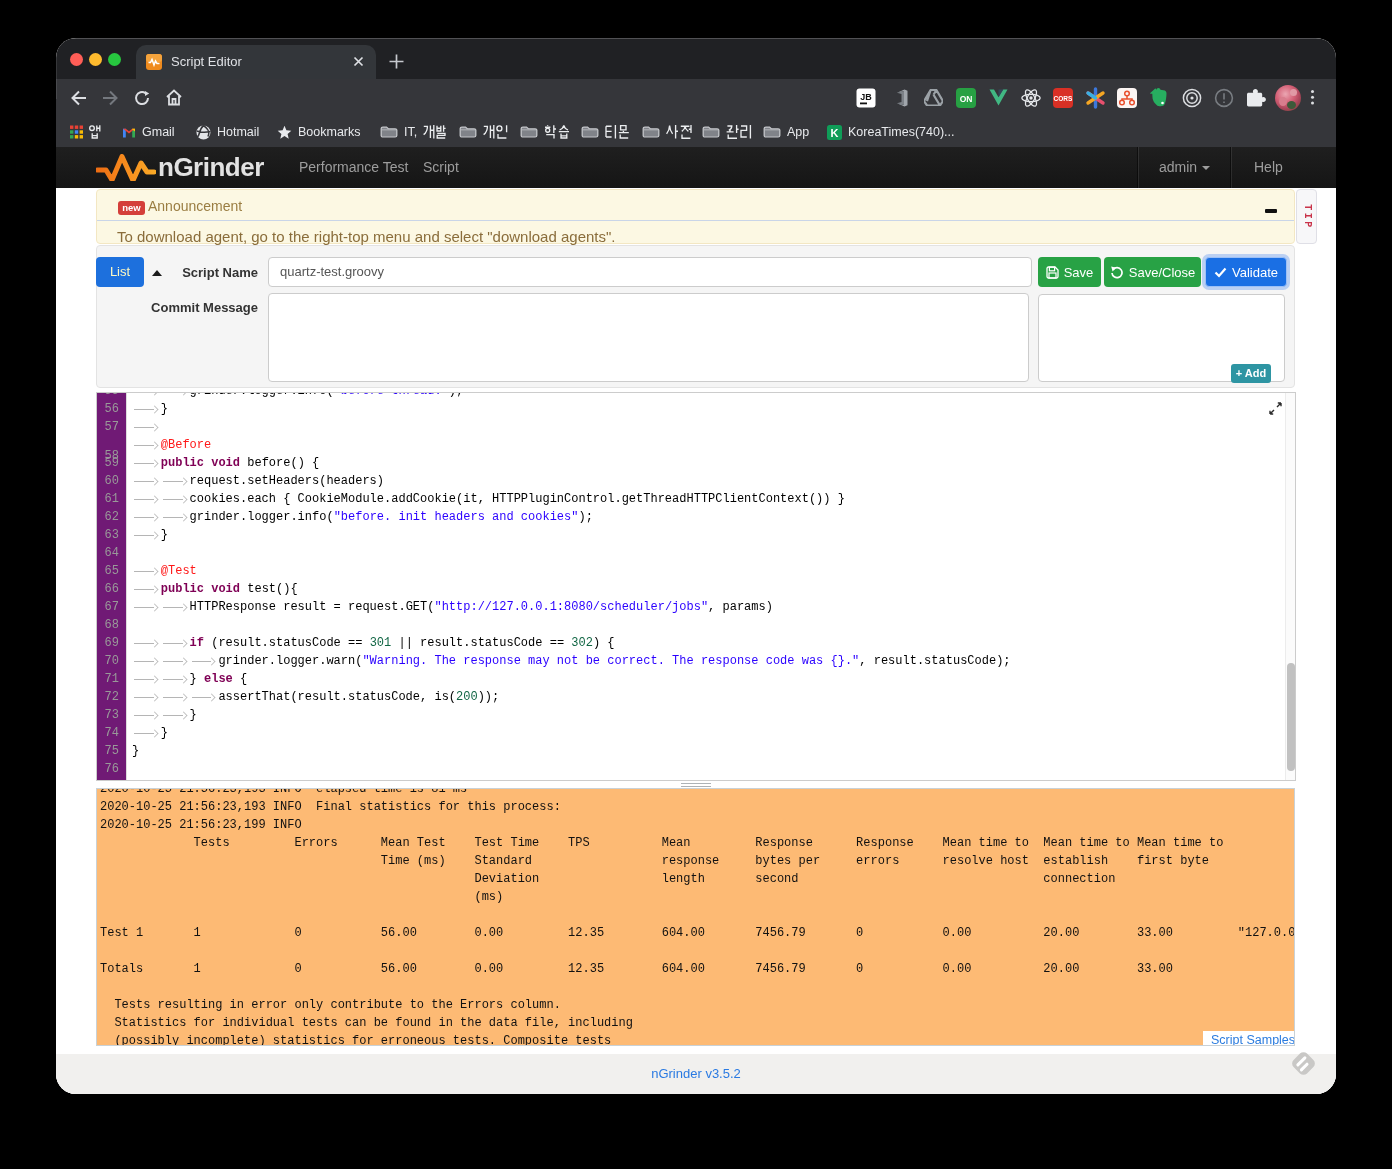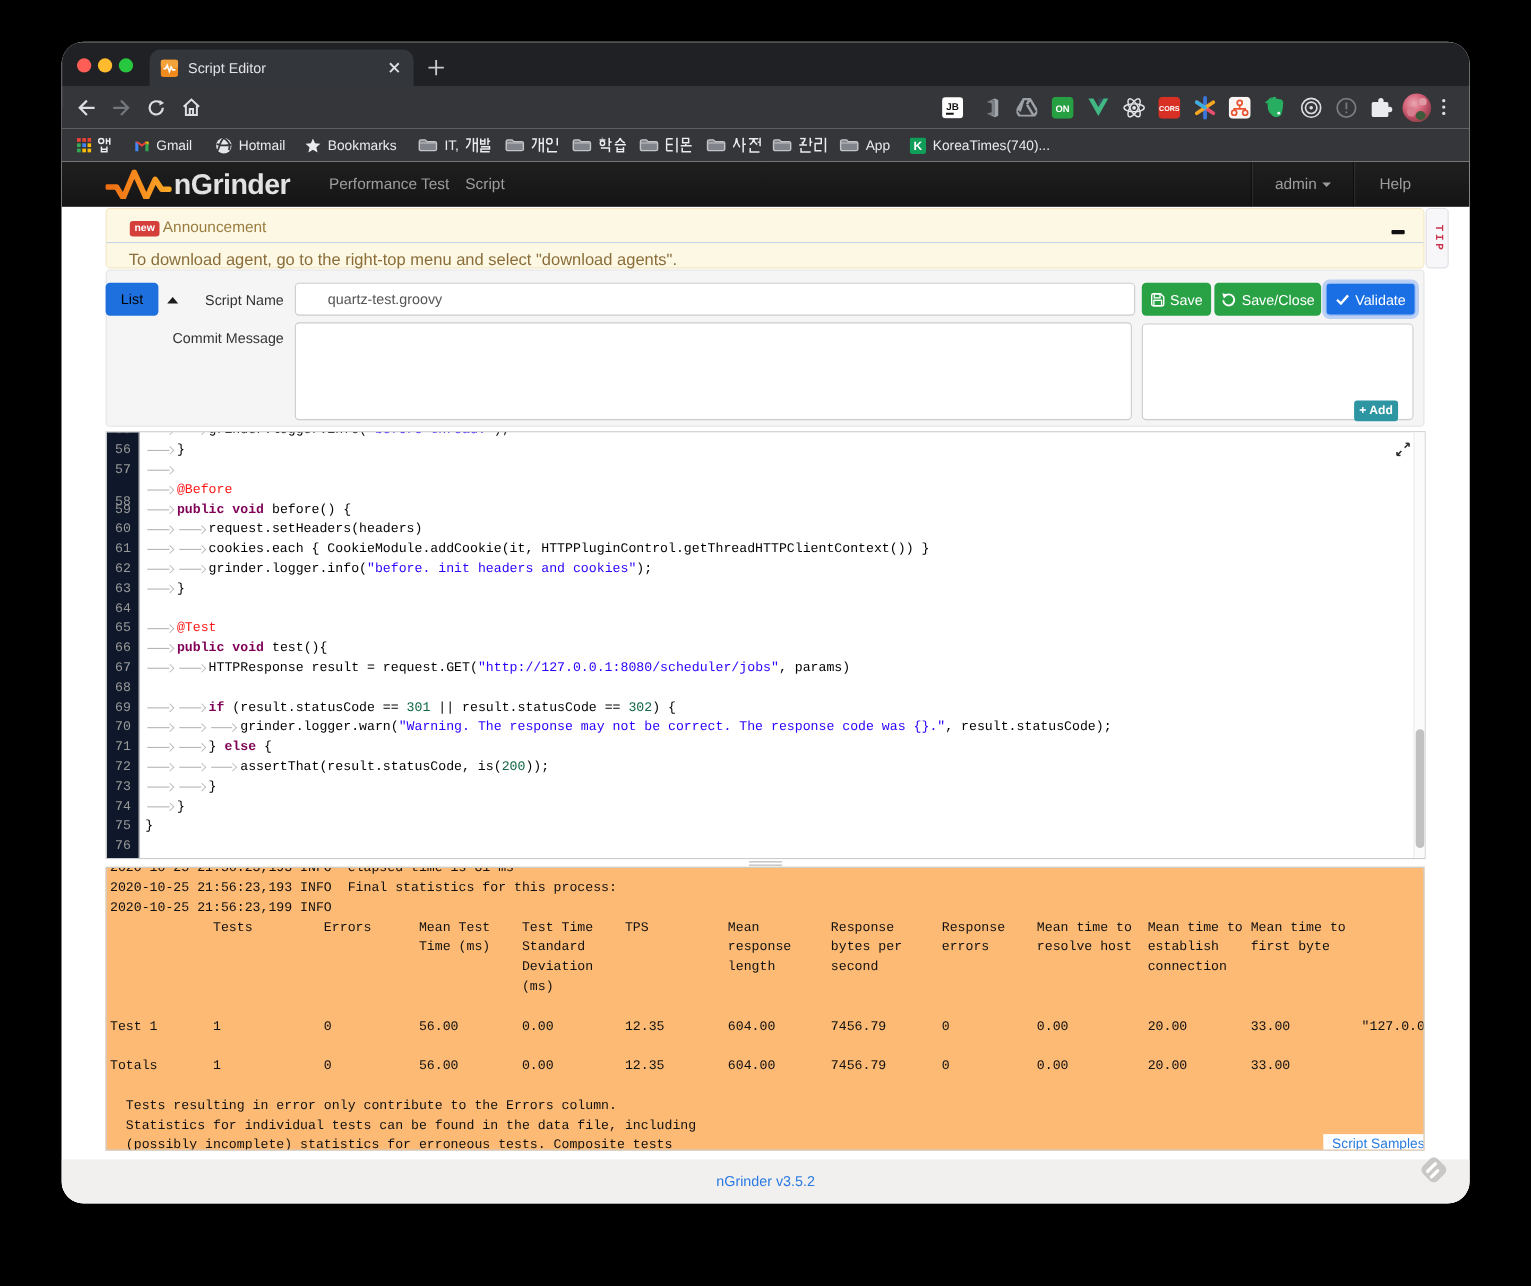--- a/index.html
+++ b/index.html
@@ -24,33 +24,33 @@
 #navbar .sep{position:absolute;top:0;width:1px;height:41px;background:rgba(255,255,255,.09);box-shadow:-1px 0 0 rgba(0,0,0,.5)}
 #ann{position:absolute;left:40px;top:42px;width:1199px;height:55px;background:#fcf8e3;border:1px solid #f3e7c3;border-radius:4px;color:#8a6d3b}
 #ann .ttl{position:absolute;left:51px;top:8px;font-size:14px;color:#9a7d42}
 #ann .badge{position:absolute;left:21px;top:11px;width:27px;height:14px;background:#d43f3a;border-radius:3px;color:#fff;font-size:9.5px;font-weight:bold;text-align:center;line-height:14px}
 #ann .min{position:absolute;left:1168px;top:19px;width:12px;height:4px;background:#101010;border-radius:1px}
 #ann hr{position:absolute;left:0px;top:30px;width:1197px;border:none;border-top:1px solid #c9d5e8}
 #ann .bd{position:absolute;left:20px;top:38px;font-size:15px}
 #tip{position:absolute;left:1240px;top:42px;width:21px;height:55px;background:#f7f7f9;border:1px solid #dfdfe6;border-radius:4px}
 #tip span{position:absolute;left:50%;top:50%;transform:translate(-50%,-50%) rotate(90deg);font-size:10px;font-weight:bold;color:#c9344b;letter-spacing:2.5px;font-family:"Liberation Mono",monospace}
 #well{position:absolute;left:40px;top:98px;width:1199px;height:143px;background:#f5f5f5;border:1px solid #e3e3e3;border-radius:4px}
-.lbl{position:absolute;font-size:13px;font-weight:normal;color:#333;text-align:right}
-#btn-list{position:absolute;left:-1px;top:11px;width:48px;height:30px;background:#1d70dd;border-radius:4px;color:#000000;font-size:13px;text-align:center;line-height:30px}
+.lbl{position:absolute;font-size:13px;font-weight:bold;color:#333;text-align:right}
+#btn-list{position:absolute;left:-1px;top:11px;width:48px;height:30px;background:#1d70dd;border-radius:4px;color:#fef9c3;font-size:13px;text-align:center;line-height:30px}
 #caret-up{position:absolute;left:55px;top:24px;width:0;height:0;border-left:5px solid transparent;border-right:5px solid transparent;border-bottom:6px solid #1b1b1b}
-#inp-name{position:absolute;left:171px;top:11px;width:764px;height:30px;background:#fff;border:1px solid #ccc;border-radius:4px;font-size:13px;color:#555;line-height:28px;padding-left:29px}
+#inp-name{position:absolute;left:171px;top:11px;width:764px;height:30px;background:#fff;border:1px solid #ccc;border-radius:4px;font-size:13px;color:#555;line-height:28px;padding-left:11px}
 #ta-commit{position:absolute;left:171px;top:47px;width:761px;height:89px;background:#fff;border:1px solid #ccc;border-radius:4px}
 #box-add{position:absolute;left:941px;top:48px;width:247px;height:88px;background:#fff;border:1px solid #ccc;border-radius:4px}
 #btn-add{position:absolute;left:192px;top:69px;width:40px;height:19px;background:#2e95a3;border-radius:3px;color:#fff;font-size:11px;font-weight:bold;text-align:center;line-height:19px}
 .gbtn{position:absolute;top:11px;height:30px;border-radius:4px;color:#fff;font-size:13px;display:flex;align-items:center;justify-content:center;gap:5px}
 #btn-save{left:941px;width:63px;background:#28a245}
 #btn-sc{left:1007px;width:97px;background:#28a245}
 #btn-val{left:1108px;width:82px;background:#1a6fe4;border:1px solid #9cc0f7;box-shadow:0 0 0 3px rgba(80,140,240,.35)}
 #editor{position:absolute;left:40px;top:245px;width:1200px;height:389px;background:#fff;border:1px solid #ccc;font-family:"Liberation Mono",monospace;font-size:12px;overflow:hidden}
-#gutter{position:absolute;left:0;top:0;width:30px;height:387px;background:#0f172a;border-right:1px solid #ddd}
+#gutter{position:absolute;left:0;top:0;width:30px;height:387px;background:#701a75;border-right:1px solid #ddd}
 .ln{position:absolute;right:7px;color:#999;height:18px;line-height:18px}
 .cl{position:absolute;left:35px;height:18px;line-height:18px;white-space:pre;color:#000}
 .cl i{font-style:normal}.cl .k{color:#7f0055;font-weight:bold}
 .cl .m{color:#ff1717}
 .cl .s{color:#2a00ff}
 .cl .n{color:#116644}
 .tab1{display:inline-block;width:28.8px;height:18px;position:relative;vertical-align:top}
 .tab1::before{content:"";position:absolute;left:2px;right:7px;top:8.5px;height:1px;background:#b5b5b5}
 .tab1::after{content:"";position:absolute;right:3px;top:5.5px;width:6px;height:6px;border-top:1px solid #b5b5b5;border-right:1px solid #b5b5b5;transform:rotate(45deg) scale(.8)}
 #vsb{position:absolute;left:1188px;top:0;width:11px;height:387px;background:#fbfbfb;border-left:1px solid #ececec}

